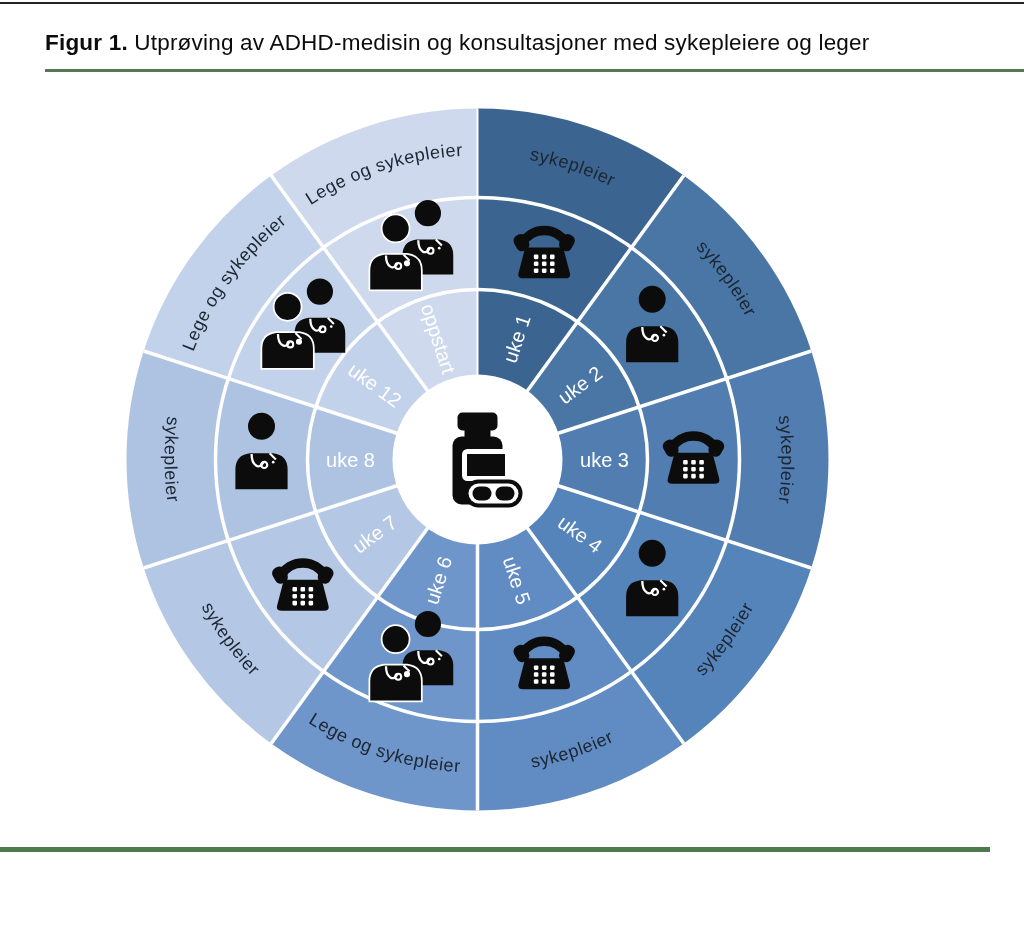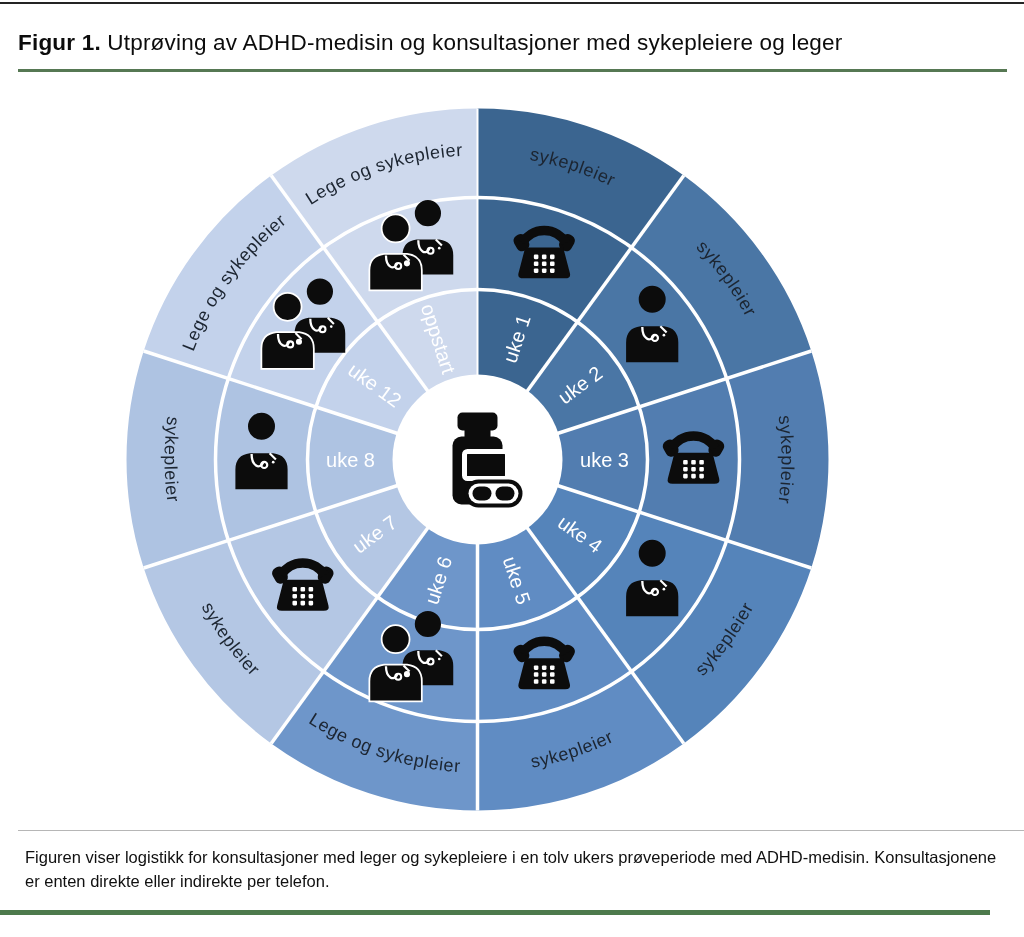--- a/index.html
+++ b/index.html
@@ -1,21 +1,21 @@
 <!DOCTYPE html>
 <html><head>
 <meta charset="utf-8">
 <style>
   html,body{margin:0;padding:0;background:#fff;}
   .page{
     position:relative;width:1024px;height:937px;background:#fff;
     font-family:"Liberation Sans",sans-serif;overflow:hidden;box-sizing:border-box;
   }
   .top-border{position:absolute;top:2px;left:0;width:1024px;height:2px;background:#242424;}
-  .header{padding:30px 18px 0 18px;}
+  .header{padding:30px 18px 0 12px;margin-left:33px;}
   .fig-title{font-size:22.5px;color:#0c0c0c;letter-spacing:.2px;}
   .fig-title .lbl{font-weight:700;}
   .title-rule{margin:13px 0 0 0;height:3px;width:989px;background:#567853;}
   .figure-area{position:relative;width:1024px;height:758px;}
   .figure-area svg{display:block;}
   .caption-wrap{border-top:1px solid #b6b6b6;width:1006px;margin-left:18px;box-sizing:border-box;}
   .caption{padding:14px 14px 0 7px;font-size:16.5px;line-height:24px;color:#101010;}
   .bottom-rule{margin:17px 0 0 -1px;height:5px;width:991px;background:#4d7a4c;}
   
   text.week{font-family:"Liberation Sans",sans-serif;font-size:20px;fill:#ffffff;}
@@ -143,17 +143,14 @@
           <text class="week" text-anchor="middle" transform="translate(350.5 387.5) rotate(0)" dy="7">uke 8</text>
           <use href="#g-person" transform="translate(261.5 387.5) scale(0.9)"></use>
           <text class="role"><textPath href="#arc-uke-8" startOffset="50%" text-anchor="middle">sykepleier</textPath></text>
           <text class="week" text-anchor="middle" transform="translate(374.8 312.9) rotate(36)" dy="7">uke 12</text>
           <use href="#g-pair" transform="translate(302.8 260.5) scale(0.95)"></use>
           <text class="role"><textPath href="#arc-uke-12" startOffset="50%" text-anchor="middle">Lege og sykepleier</textPath></text>
         </g>
     </svg>
   </div>
 
-  <div class="caption-wrap">
-    <div class="caption">Figuren viser logistikk for konsultasjoner med leger og sykepleiere i en tolv ukers prøveperiode med ADHD-medisin. Konsultasjonene er enten direkte eller indirekte per telefon.</div>
-  </div>
   <div class="bottom-rule"></div>
 </div>
 
 </body></html>

